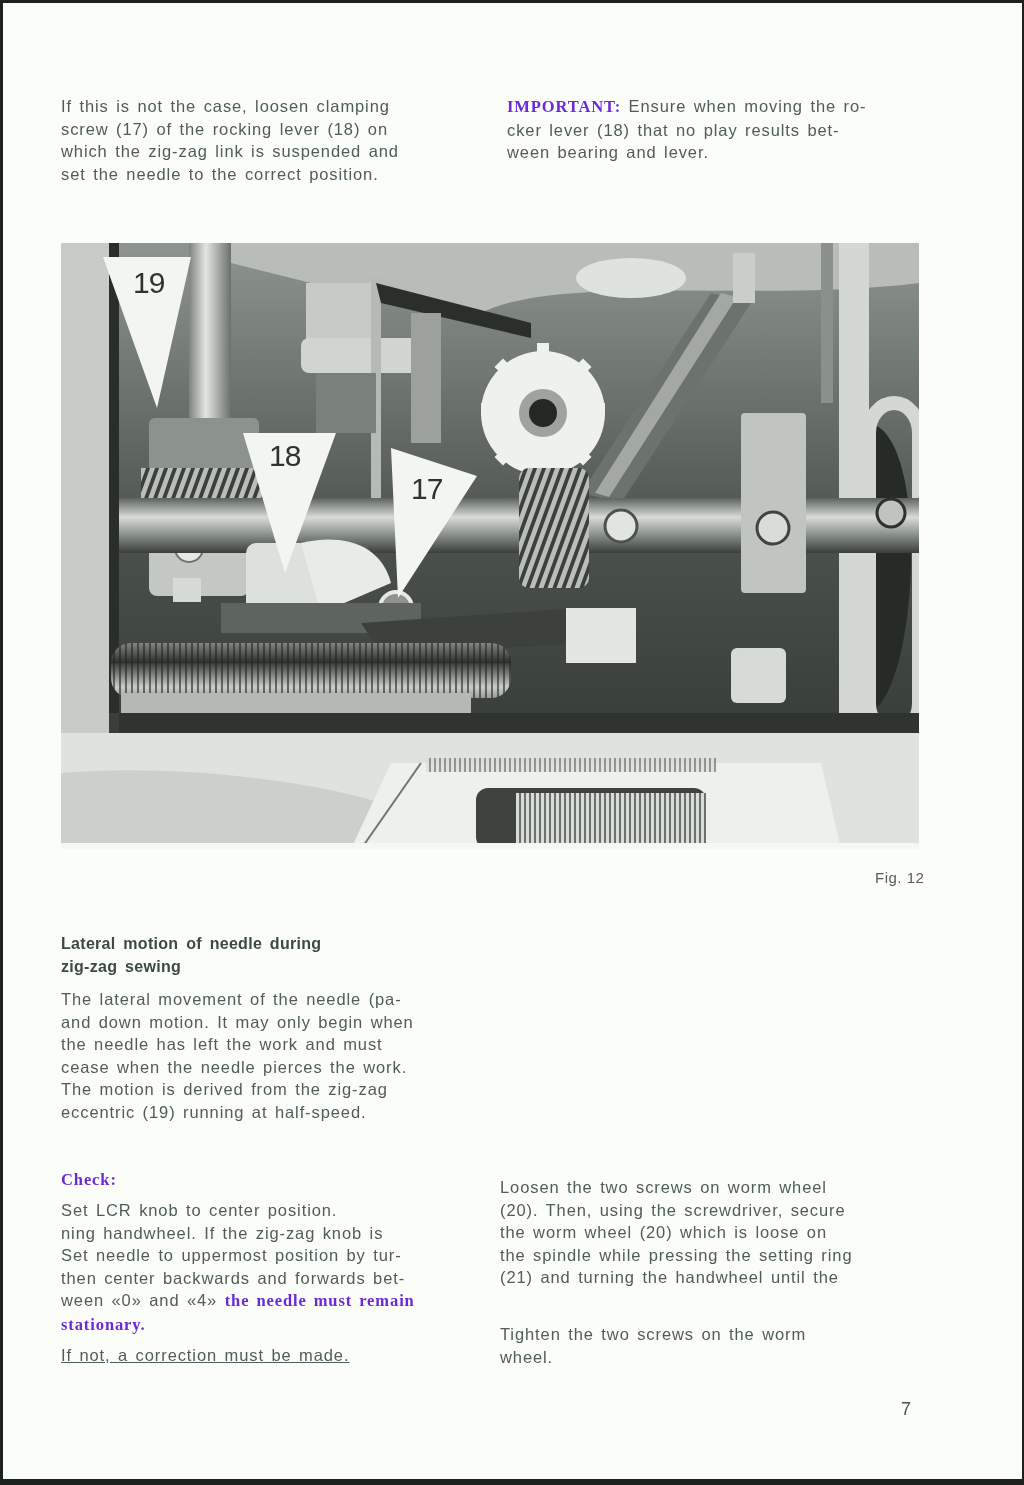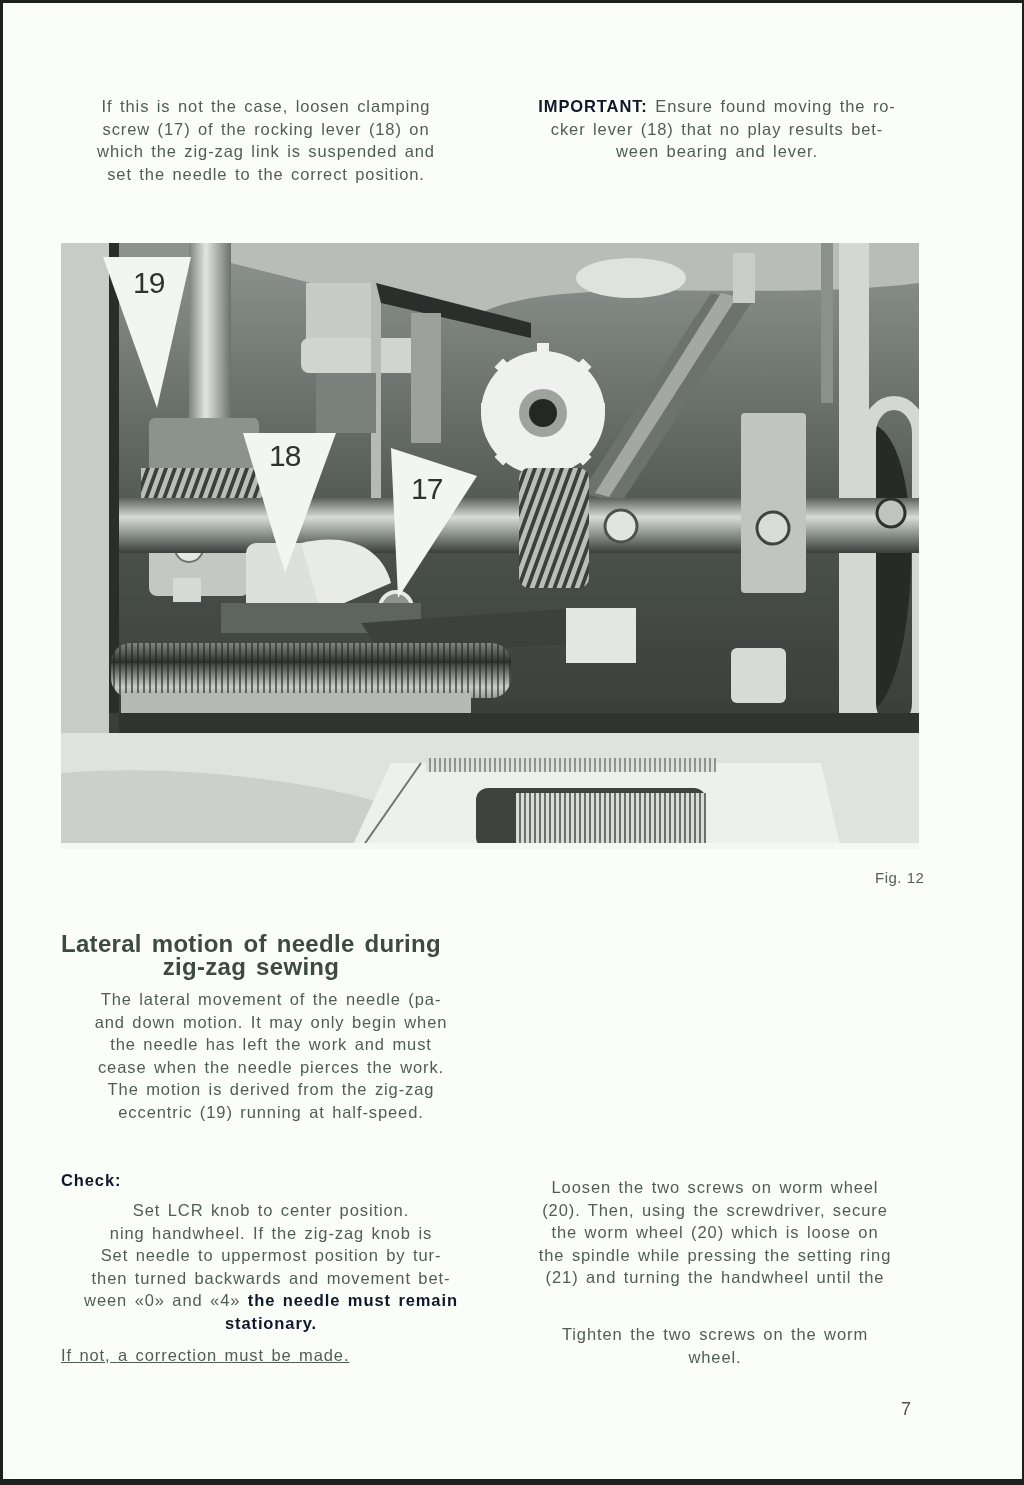--- a/index.html
+++ b/index.html
@@ -5,30 +5,29 @@
   html, body { margin: 0; padding: 0; }
   body {
     width: 1024px; height: 1485px;
     background: #1c231f;
     font-family: "Liberation Sans", sans-serif;
     position: relative; overflow: hidden;
   }
   .page {
     position: absolute; left: 3px; top: 3px; width: 1019px; height: 1476px;
     background: #fbfdf9;
-    text-align: center;
   }
   .txt {
     position: absolute; color: #4f5e55;
     font-size: 16.5px; line-height: 22.6px; letter-spacing: 0.9px; word-spacing: 2px;
   }
-  .txt b, .bold { color: #0f172a; font-weight: bold; }
+  .txt b, .bold { color: #6d28d9; font-weight: bold; font-family: Liberation Serif, serif; }
   .heading {
     position: absolute; color: #3c4a41; font-weight: bold;
-    font-size: 24px; line-height: 23px; letter-spacing: 0.3px; word-spacing: 3px;
+    font-size: 16px; line-height: 23px; letter-spacing: 0.3px; word-spacing: 3px;
   }
   .line { display: block; white-space: nowrap; }
   .figure {
     position: absolute; left: 58px; top: 240px; width: 858px; height: 606px;
     background: #b91c1c; overflow: hidden;
   }
   .figcap { position: absolute; left: 872px; top: 866px; font-size: 15px; color: #555f58; letter-spacing: 0.5px; }
   .pageno { position: absolute; left: 898px; top: 1396px; font-size: 18px; color: #4a564f; }
   .callout-num { font-family: "Liberation Sans", sans-serif; font-size: 30px; fill: #2e332f; letter-spacing: -1px; }
 </style>
@@ -38,21 +37,21 @@
 <div class="page">
 
   <div class="txt" style="left:58px; top:92px; width:410px;">
     <span class="line">If this is not the case, loosen clamping</span>
     <span class="line">screw (17) of the rocking lever (18) on</span>
     <span class="line">which the zig-zag link is suspended and</span>
     <span class="line">set the needle to the correct position.</span>
   </div>
 
   <div class="txt" style="left:504px; top:92px; width:420px;">
-    <span class="line"><b>IMPORTANT:</b><span> Ensure found moving the ro-</span></span>
+    <span class="line"><b>IMPORTANT:</b><span> Ensure when moving the ro-</span></span>
     <span class="line">cker lever (18) that no play results bet-</span>
     <span class="line">ween bearing and lever.</span>
   </div>
 
   <div class="figure">
     <svg width="858" height="606" viewBox="0 0 858 606" xmlns="http://www.w3.org/2000/svg">
       <defs>
         <linearGradient id="bgG" x1="0" y1="0" x2="0" y2="1">
           <stop offset="0" stop-color="#8e948f"></stop>
           <stop offset="0.5" stop-color="#4a504b"></stop>
@@ -195,21 +194,21 @@
     <span class="line">The motion is derived from the zig-zag</span>
     <span class="line">eccentric (19) running at half-speed.</span>
   </div>
 
   <div class="txt bold" style="left:58px; top:1166px;">Check:</div>
 
   <div class="txt" style="left:58px; top:1196px; width:420px;">
     <span class="line">Set LCR knob to center position.</span>
     <span class="line">ning handwheel. If the zig-zag knob is</span>
     <span class="line">Set needle to uppermost position by tur-</span>
-    <span class="line">then turned backwards and movement bet-</span>
+    <span class="line">then center backwards and forwards bet-</span>
     <span class="line"><span>ween «0» and «4» </span><b>the needle must remain</b></span>
     <span class="line"><b>stationary.</b></span>
   </div>
 
   <div class="txt" style="left:58px; top:1341px;text-decoration:underline;">If not, a correction must be made.</div>
 
   <div class="txt" style="left:497px; top:1173px; width:430px;">
     <span class="line">Loosen the two screws on worm wheel</span>
     <span class="line">(20). Then, using the screwdriver, secure</span>
     <span class="line">the worm wheel (20) which is loose on</span>

